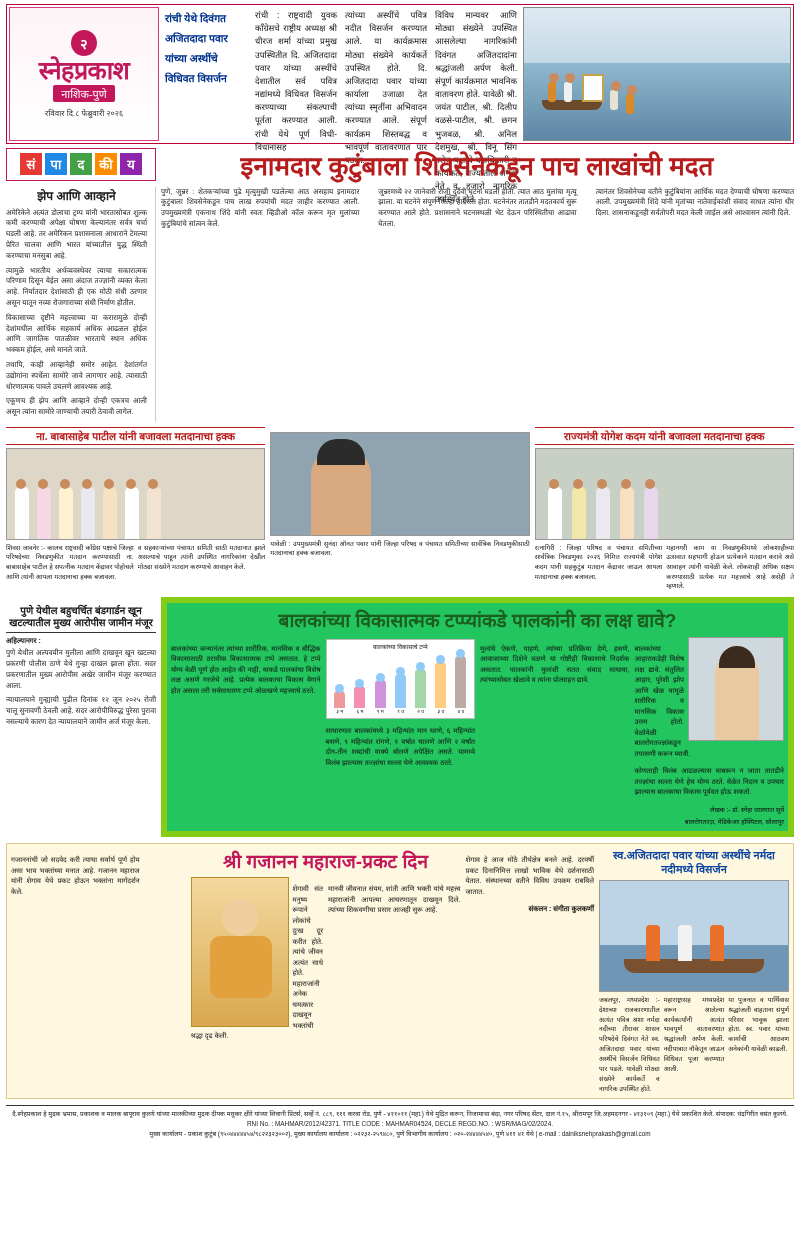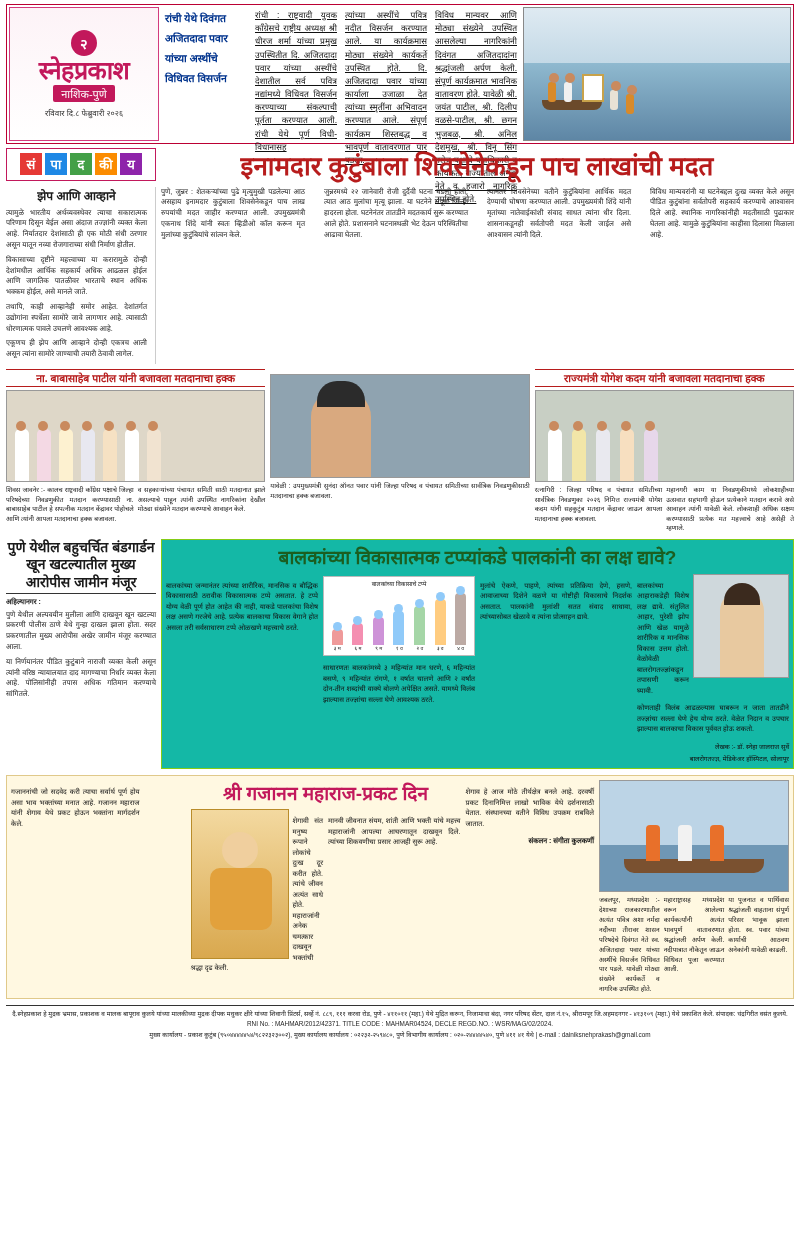--- a/index.html
+++ b/index.html
@@ -23,21 +23,21 @@
   .logo-num {
     width:26px; height:26px; border-radius:50%; background:#c2185b; color:#fff;
     font-size:14px; display:flex; align-items:center; justify-content:center; font-weight:bold;
   }
   .logo-title { font-size:25px; font-weight:bold; color:#c2185b; letter-spacing:-0.5px; line-height:1; }
   .logo-sub { font-size:11px; background:#c2185b; color:#fff; padding:1px 8px; border-radius:2px; }
   .logo-date { font-size:8px; color:#333; margin-top:3px; }
 
   .mast-col { width:86px; font-size:8.5px; line-height:1.55; color:#111; padding:2px; }
   .mast-col.big { font-size:10.5px; font-weight:bold; color:#00338d; line-height:1.9; }
-  .mast-col p { margin:0; text-align:justify;text-decoration:underline; }
+  .mast-col p { margin:0; text-align:justify; }
   .mast-photo { flex:1; border:1px solid #888; background:#cfe2ef; position:relative; overflow:hidden; }
   .water { position:absolute; left:0; right:0; bottom:0; height:58%; background:linear-gradient(180deg,#8fb9cf,#5e86a5); }
   .sky { position:absolute; left:0; right:0; top:0; height:42%; background:linear-gradient(180deg,#dfeaf2,#c3d9e6); }
   .boat { position:absolute; width:60px; height:10px; background:#6b4a2b; border-radius:0 0 8px 8px; }
   .fig { position:absolute; width:8px; height:20px; background:#e8e2d5; border-radius:3px; }
   .fig.o { background:#d88a2a; }
   .fig.w { background:#f0f0f0; }
   .portrait { position:absolute; width:22px; height:28px; background:#fff; border:2px solid #c8a24a; }
 
   
@@ -69,23 +69,23 @@
   .ps-img { height:92px; border:1px solid #999; position:relative; overflow:hidden; background:#ded7c8; }
   .ps-cap { font-size:6.6px; line-height:1.45; text-align:justify; margin-top:3px; display:flex; gap:4px;}
   .ps-cap .c { flex:1; }
 
   .person { position:absolute; bottom:0; width:14px; height:52px; border-radius:5px 5px 0 0; }
   .head { position:absolute; width:10px; height:10px; border-radius:50%; background:#c98a5e; }
 
   
   .lower { display:flex; gap:5px; margin-top:6px; }
   .lower-left { width:150px; }
-  .ll-title { font-size:14px; font-weight:bold; text-align:center; line-height:1.25; border-bottom:1px solid #333; padding-bottom:2px; margin-bottom:3px; }
+  .ll-title { font-size:10px; font-weight:bold; text-align:center; line-height:1.25; border-bottom:1px solid #333; padding-bottom:2px; margin-bottom:3px;margin-top:8px; }
   .byline { font-size:7px; font-weight:bold; margin-bottom:2px; }
-  .feature { flex:1; background:#14b8a6; border:1px solid #84cc16; padding:4px; }
+  .feature { flex:1; background:#22c55e; border:6px solid #84cc16; padding:4px; }
   .feature-title { text-align:center; font-size:19px; font-weight:bold; color:#1b5e20; margin-bottom:4px; }
   .feature-body { display:flex; gap:5px; font-size:7px; line-height:1.5; text-align:justify; }
   .fb-col { flex:1; }
   .chart-box { background:#fff; border:1px solid #bbb; padding:3px; margin:2px 0; }
   .chart-title { font-size:6px; text-align:center; margin-bottom:2px; }
   .chart-fig { display:flex; align-items:flex-end; justify-content:space-around; height:54px; }
   .baby { width:11px; background:#ef9a9a; border-radius:4px 4px 0 0; position:relative; }
   .baby i { position:absolute; top:-7px; left:1px; width:9px; height:9px; border-radius:50%; background:#90caf9; }
   .portrait-box { width:96px; height:104px; border:1px solid #999; background:#cfd8dc; position:relative; overflow:hidden; float:right; margin:0 0 3px 4px; }
   .author { font-size:6.5px; text-align:right; line-height:1.5; margin-top:3px; }
@@ -149,37 +149,35 @@
       <div class="sq">य</div>
     </div>
     <div class="main-headline">इनामदार कुटुंबाला शिवसेनेकडून पाच लाखांची मदत</div>
   </div>
   <div class="subband">
   </div>
 
   <div class="body-grid">
     <div class="col col-ed">
       <div class="ed-title">झेप आणि आव्हाने</div>
+      <p>अमेरिकेने अत्यंत डोलाचा ट्रम्प यांनी भारतासोबत शुल्क कमी करण्याची अपेक्षा घोषणा केल्यानंतर सर्वत्र चर्चा घडली आहे. तर अमेरिकन प्रशासनाला आधाराने टेमल्या प्रेरित चालवा आणि भारत यांच्यातील युद्ध स्थिती करण्याचा मनसुबा आहे.</p>
       <p>त्यामुळे भारतीय अर्थव्यवस्थेवर त्याचा सकारात्मक परिणाम दिसून येईल असा अंदाज तज्ज्ञांनी व्यक्त केला आहे. निर्यातदार देशांसाठी ही एक मोठी संधी ठरणार असून यातून नव्या रोजगाराच्या संधी निर्माण होतील.</p>
       <p>विकासाच्या दृष्टीने महत्त्वाच्या या करारामुळे दोन्ही देशांमधील आर्थिक सहकार्य अधिक आढळल होईल आणि जागतिक पातळीवर भारताचे स्थान अधिक भक्कम होईल, असे मानले जाते.</p>
       <p>तथापि, काही आव्हानेही समोर आहेत. देशांतर्गत उद्योगांना स्पर्धेला सामोरे जावे लागणार आहे. त्यासाठी धोरणात्मक पावले उचलणे आवश्यक आहे.</p>
       <p>एकूणच ही झेप आणि आव्हाने दोन्ही एकत्रच आली असून त्यांना सामोरे जाण्याची तयारी ठेवावी लागेल.</p>
     </div>
     <div class="news-cols">
       <div class="col news-col">
           <p>पुणे, जुन्नर : शेतकऱ्यांच्या पुढे मृत्युमुखी पडलेल्या आठ असहाय इनामदार कुटुंबाला शिवसेनेकडून पाच लाख रुपयांची मदत जाहीर करण्यात आली. उपमुख्यमंत्री एकनाथ शिंदे यांनी स्वतः व्हिडीओ कॉल करून मृत मुलांच्या कुटुंबियांचे सांत्वन केले.</p>
         </div>
       <div class="col news-col">
           <p>जुन्नरमध्ये २२ जानेवारी रोजी दुर्दैवी घटना घडली होती. त्यात आठ मुलांचा मृत्यू झाला. या घटनेने संपूर्ण जिल्हा हादरला होता. घटनेनंतर तातडीने मदतकार्य सुरू करण्यात आले होते. प्रशासनाने घटनास्थळी भेट देऊन परिस्थितीचा आढावा घेतला.</p>
         </div>
       <div class="col news-col">
           <p>त्यानंतर शिवसेनेच्या वतीने कुटुंबियांना आर्थिक मदत देण्याची घोषणा करण्यात आली. उपमुख्यमंत्री शिंदे यांनी मृतांच्या नातेवाईकांशी संवाद साधत त्यांना धीर दिला. शासनाकडूनही सर्वतोपरी मदत केली जाईल असे आश्वासन त्यांनी दिले.</p>
-        </div>
-      <div class="col news-col">
-          <p>विविध मान्यवरांनी या घटनेबद्दल दुःख व्यक्त केले असून पीडित कुटुंबांना सर्वतोपरी सहकार्य करण्याचे आश्वासन दिले आहे. स्थानिक नागरिकांनीही मदतीसाठी पुढाकार घेतला आहे. यामुळे कुटुंबियांना काहीसा दिलासा मिळाला आहे.</p>
         </div>
     </div>
   </div>
 
   <div class="photo-row">
     <div class="ps">
       <div class="ps-title">ना. बाबासाहेब पाटील यांनी बजावला मतदानाचा हक्क</div>
       <div class="ps-img">
         <div class="person" style="left:8px;background:#fff;"></div>
         <div class="head" style="left:9px;bottom:50px;"></div>
@@ -232,21 +230,21 @@
         <div class="c">महानगरी काम या निवडणुकीमध्ये लोकशाहीच्या उत्सवात सहभागी होऊन प्रत्येकाने मतदान करावे असे आवाहन त्यांनी यावेळी केले. लोकशाही अधिक सक्षम करण्यासाठी प्रत्येक मत महत्त्वाचे आहे असेही ते म्हणाले.</div>
       </div>
     </div>
   </div>
 
   <div class="lower">
     <div class="lower-left col">
       <div class="ll-title">पुणे येथील बहुचर्चित बंडगार्डन खून खटल्यातील मुख्य आरोपीस जामीन मंजूर</div>
       <div class="byline">अहिल्यानगर :</div>
       <p>पुणे येथील अल्पवयीन मुलीला आणि दाखवून खून खटल्या प्रकरणी पोलीस ठाणे येथे गुन्हा दाखल झाला होता. सदर प्रकरणातील मुख्य आरोपीस अखेर जामीन मंजूर करण्यात आला.</p>
-      <p>या निर्णयानंतर पीडित कुटुंबाने नाराजी व्यक्त केली असून त्यांनी वरिष्ठ न्यायालयात दाद मागण्याचा निर्धार व्यक्त केला आहे. पोलिसांनीही तपास अधिक गतिमान करण्याचे सांगितले.</p>
+      <p>न्यायालयाने गुन्ह्याची पुढील दिनांक १२ जून २०२५ रोजी चालू सुनावणी ठेवली आहे. सदर आरोपीविरुद्ध पुरेसा पुरावा नसल्याचे कारण देत न्यायालयाने जामीन अर्ज मंजूर केला.</p>
     </div>
 
     <div class="feature">
       <div class="feature-title">बालकांच्या विकासात्मक टप्प्यांकडे पालकांनी का लक्ष द्यावे?</div>
       <div class="feature-body">
         <div class="fb-col">
           <p>बालकांच्या जन्मानंतर त्यांच्या शारीरिक, मानसिक व बौद्धिक विकासासाठी ठरावीक विकासात्मक टप्पे असतात. हे टप्पे योग्य वेळी पूर्ण होत आहेत की नाही, याकडे पालकांचा विशेष लक्ष असणे गरजेचे आहे. प्रत्येक बालकाचा विकास वेगाने होत असला तरी सर्वसाधारण टप्पे ओळखणे महत्त्वाचे ठरते.</p>
         </div>
         <div class="fb-col">
           <div class="chart-box">
@@ -320,20 +318,21 @@
         <div class="relig-col">
           <p>मानवी जीवनात संयम, शांती आणि भक्ती यांचे महत्त्व महाराजांनी आपल्या आचरणातून दाखवून दिले. त्यांच्या शिकवणीचा प्रसार आजही सुरू आहे.</p>
         </div>
       </div>
     </div>
     <div class="relig-col">
       <p>शेगाव हे आज मोठे तीर्थक्षेत्र बनले आहे. दरवर्षी प्रकट दिनानिमित्त लाखो भाविक येथे दर्शनासाठी येतात. संस्थानच्या वतीने विविध उपक्रम राबविले जातात.</p>
       <div style="text-align:right;font-weight:bold;">संकलन : संगीता कुलकर्णी</div>
     </div>
     <div class="rel-right">
+      <div class="rr-title">स्व.अजितदादा पवार यांच्या अस्थींचे नर्मदा नदीमध्ये विसर्जन</div>
       <div class="rr-img">
         <div style="position:absolute;left:0;bottom:0;width:100%;height:42%;background:#6f97b5;"></div>
         <div style="position:absolute;left:24px;bottom:18px;width:140px;height:14px;background:#7a5130;border-radius:0 0 10px 10px;"></div>
         <div style="position:absolute;left:46px;bottom:30px;width:14px;height:36px;background:#e8702a;border-radius:4px 4px 0 0;"></div>
         <div style="position:absolute;left:78px;bottom:30px;width:14px;height:36px;background:#f2f2f2;border-radius:4px 4px 0 0;"></div>
         <div style="position:absolute;left:110px;bottom:30px;width:14px;height:36px;background:#e8702a;border-radius:4px 4px 0 0;"></div>
       </div>
       <div style="display:flex;gap:4px;font-size:6.6px;line-height:1.5;text-align:justify;margin-top:3px;">
         <div style="flex:1;">जबलपूर, मध्यप्रदेश :- देशाच्या राजकारणातील अत्यंत पवित्र अशा नर्मदा नदीच्या तीरावर शासन परिषदेचे दिवंगत नेते स्व. अजितदादा पवार यांच्या अस्थींचे विसर्जन विधिवत पार पडले. यावेळी मोठ्या संख्येने कार्यकर्ते व नागरिक उपस्थित होते.</div>
         <div style="flex:1;">महाराष्ट्रासह मध्यप्रदेश वरून आलेल्या कार्यकर्त्यांनी अत्यंत भावपूर्ण वातावरणात श्रद्धांजली अर्पण केली. नदीपात्रात नौकेतून जाऊन विधिवत पूजा करण्यात आली.</div>

